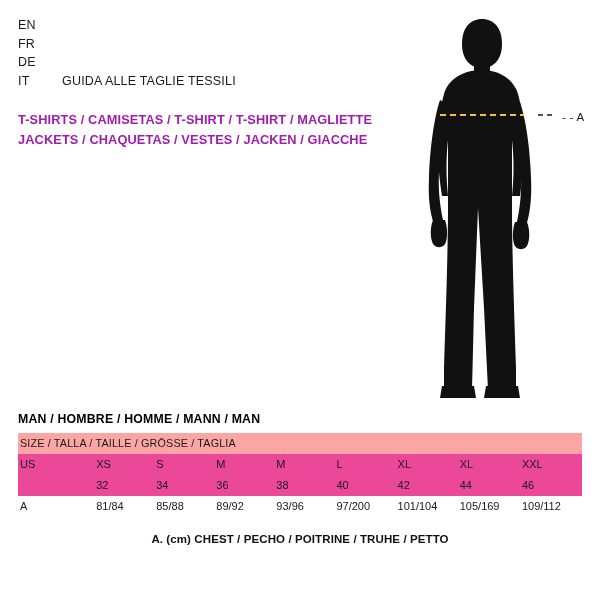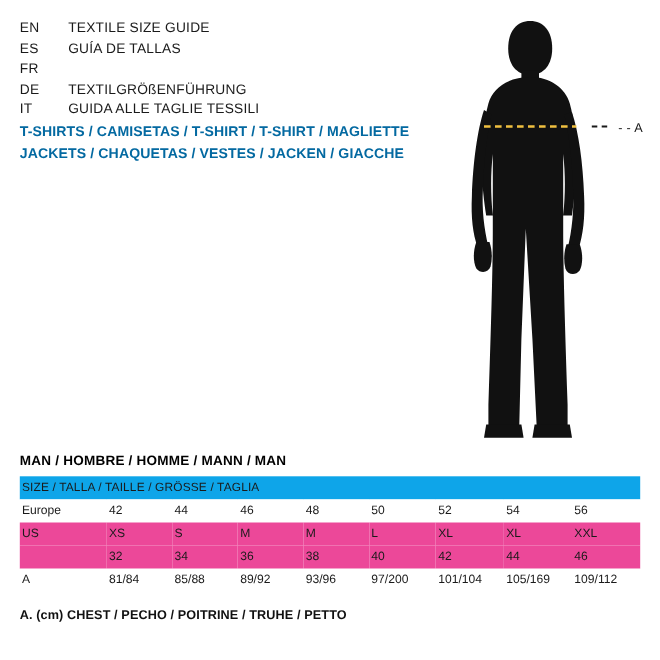--- a/index.html
+++ b/index.html
@@ -52,21 +52,21 @@
     position: absolute;
     left: 18px;
     top: 110px;
     width: 400px;
   }
   .cat-line {
     font-size: 12.8px;
     line-height: 20px;
     font-weight: bold;
     letter-spacing: 0.1px;
-    color: #0369a1;
+    color: #a21caf;
   }
 
   
   .figure-wrap {
     position: absolute;
     left: 400px;
     top: 8px;
     width: 200px;
     height: 400px;
   }
@@ -101,21 +101,21 @@
     border-collapse: collapse;
     font-size: 11px;
     color: #1a1a1a;
   }
   table.size-table td {
     padding: 3px 2px 3px 2px;
     line-height: 15px;
     white-space: nowrap;
   }
   tr.hdr-row {
-    background: #0ea5e9;
+    background: #fca5a5;
   }
   tr.hdr-row td {
     font-size: 10.8px;
     letter-spacing: 0.15px;
     padding-top: 3px;
     padding-bottom: 3px;
   }
   tr.shade td { background: #ec4899; }
   tr.plain td { background: #ffffff; }
   td.col-label {
@@ -125,42 +125,37 @@
   td.val {
     width: 66px;
     text-align: left;
   }
   .footnote {
     margin-top: 16px;
     font-size: 11.5px;
     font-weight: bold;
     letter-spacing: 0.1px;
     color: #111;
+    text-align: center;
   }
 </style>
 </head>
 <body>
 
 <div class="page">
 
   <div class="lang-block">
     <div class="lang-row">
       <span class="lang-code">EN</span>
-      <span class="lang-text">TEXTILE SIZE GUIDE</span>
-    </div>
-    <div class="lang-row">
-      <span class="lang-code">ES</span>
-      <span class="lang-text">GUÍA DE TALLAS</span>
     </div>
     <div class="lang-row">
       <span class="lang-code">FR</span>
     </div>
     <div class="lang-row">
       <span class="lang-code">DE</span>
-      <span class="lang-text">TEXTILGRÖßENFÜHRUNG</span>
     </div>
     <div class="lang-row">
       <span class="lang-code">IT</span>
       <span class="lang-text">GUIDA ALLE TAGLIE TESSILI</span>
     </div>
   </div>
 
   <div class="cat-block">
     <div class="cat-line">T-SHIRTS / CAMISETAS / T-SHIRT / T-SHIRT / MAGLIETTE</div>
     <div class="cat-line">JACKETS / CHAQUETAS / VESTES / JACKEN / GIACCHE</div>
@@ -219,31 +214,20 @@
     <div class="measure-label">- - A</div>
   </div>
 
   <div class="table-section">
     <div class="man-title">MAN / HOMBRE / HOMME / MANN / MAN</div>
     <table class="size-table">
       <tbody>
         <tr class="hdr-row">
           <td class="col-label" colspan="9">SIZE / TALLA / TAILLE / GRÖSSE / TAGLIA</td>
         </tr>
-        <tr class="plain">
-          <td class="col-label">Europe</td>
-          <td class="val">42</td>
-          <td class="val">44</td>
-          <td class="val">46</td>
-          <td class="val">48</td>
-          <td class="val">50</td>
-          <td class="val">52</td>
-          <td class="val">54</td>
-          <td class="val">56</td>
-        </tr>
         <tr class="shade">
           <td class="col-label">US</td>
           <td class="val">XS</td>
           <td class="val">S</td>
           <td class="val">M</td>
           <td class="val">M</td>
           <td class="val">L</td>
           <td class="val">XL</td>
           <td class="val">XL</td>
           <td class="val">XXL</td>

